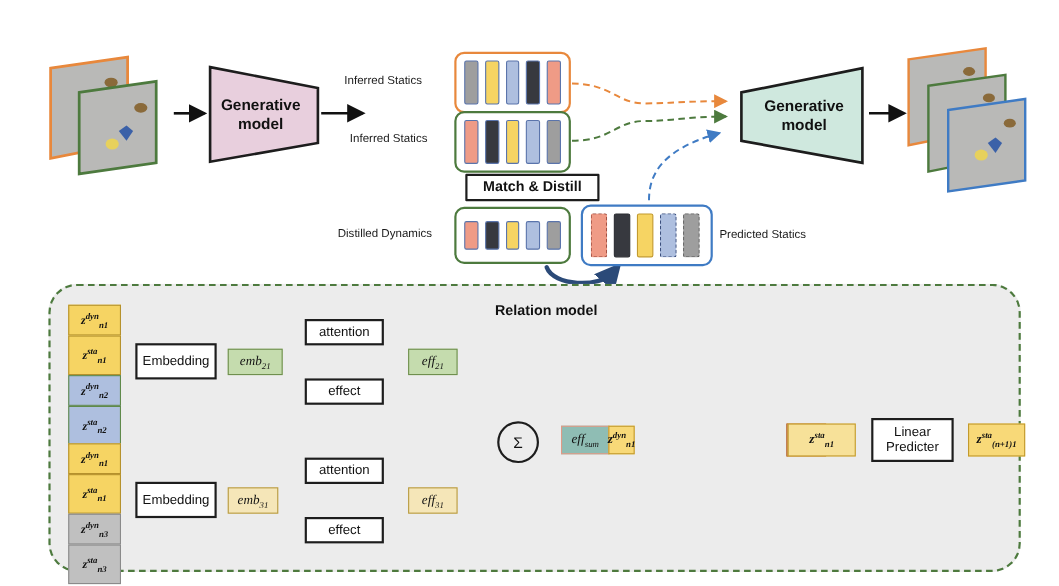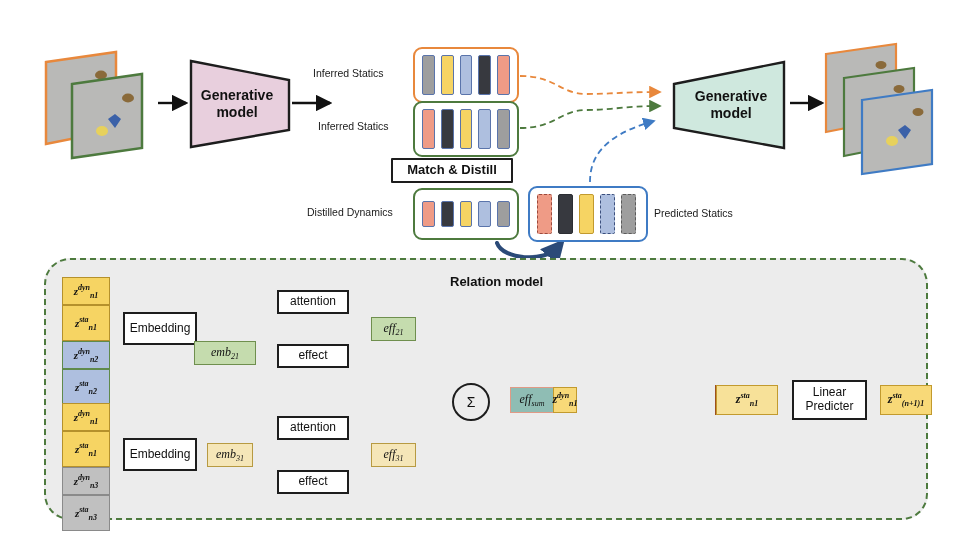--- a/index.html
+++ b/index.html
@@ -175,21 +175,21 @@
   </div>
 
   <div class="group" style="left:413px;top:101px;width:106px;height:56px;border:2px solid #4d7a3e;">
     <div class="bar" style="width:13px;height:40px;background:#ef9b86;"></div>
     <div class="bar" style="width:13px;height:40px;background:#37393f;"></div>
     <div class="bar" style="width:13px;height:40px;background:#f6d463;"></div>
     <div class="bar" style="width:13px;height:40px;background:#aebfdf;"></div>
     <div class="bar" style="width:13px;height:40px;background:#9e9e9e;"></div>
   </div>
 
-  <div class="wbox bold" style="left:391px;top:158px;width:122px;height:25px;border-radius:1px;">
+  <div class="wbox bold" style="left:423px;top:158px;width:122px;height:25px;border-radius:1px;">
     <span>Match &amp; Distill</span>
   </div>
 
   <div class="group" style="left:413px;top:188px;width:106px;height:52px;border:2px solid #4d7a3e;">
     <div class="bar" style="width:13px;height:26px;background:#ef9b86;"></div>
     <div class="bar" style="width:13px;height:26px;background:#37393f;"></div>
     <div class="bar" style="width:13px;height:26px;background:#f6d463;"></div>
     <div class="bar" style="width:13px;height:26px;background:#aebfdf;"></div>
     <div class="bar" style="width:13px;height:26px;background:#9e9e9e;"></div>
   </div>
@@ -261,21 +261,21 @@
     </div>
   </div>
 
   <div class="wbox" style="left:123px;top:312px;width:74px;height:33px;">
     <span>Embedding</span>
   </div>
   <div class="wbox" style="left:123px;top:438px;width:74px;height:33px;">
     <span>Embedding</span>
   </div>
 
-  <div class="mbox m-green" style="left:194px;top:317px;width:62px;height:24px;margin-top:24px;">
+  <div class="mbox m-green" style="left:207px;top:317px;width:50px;height:24px;">
     <span><i>emb</i><span class="sub">21</span></span>
   </div>
   <div class="mbox m-gold" style="left:207px;top:443px;width:46px;height:24px;">
     <span><i>emb</i><span class="sub">31</span></span>
   </div>
 
   <div class="wbox" style="left:277px;top:290px;width:72px;height:24px;">
     <span>attention</span>
   </div>
   <div class="wbox" style="left:277px;top:344px;width:72px;height:24px;">

